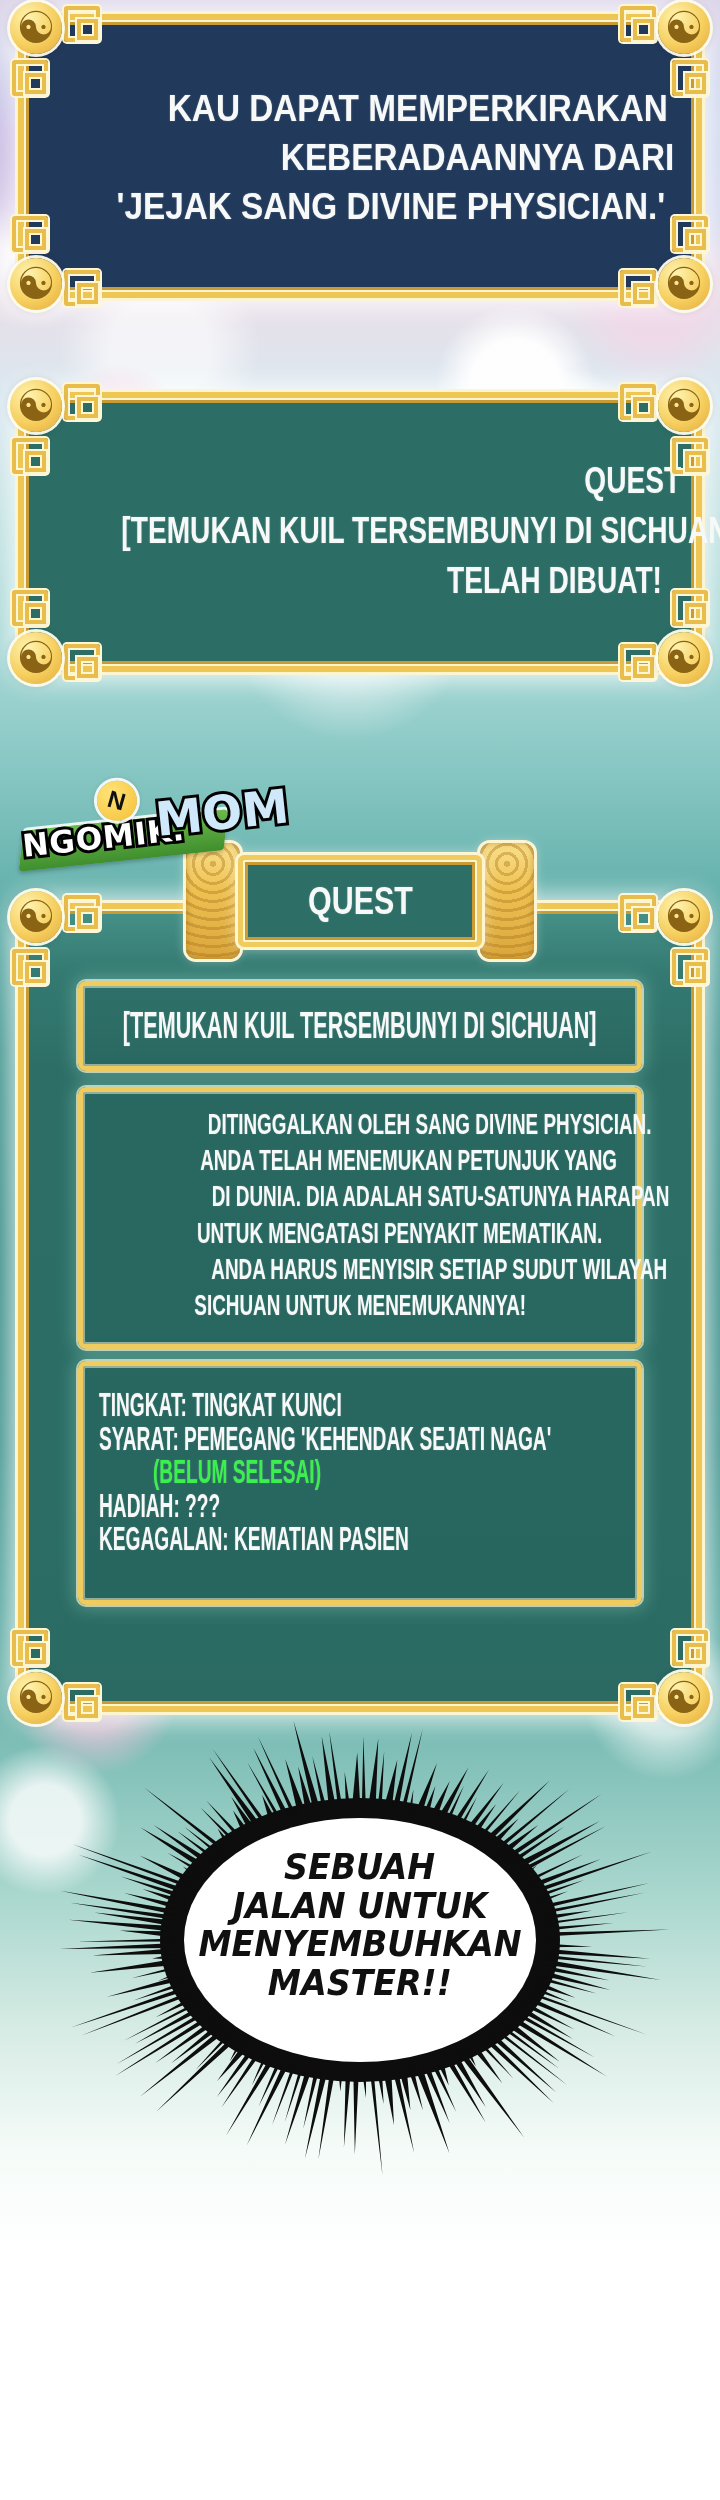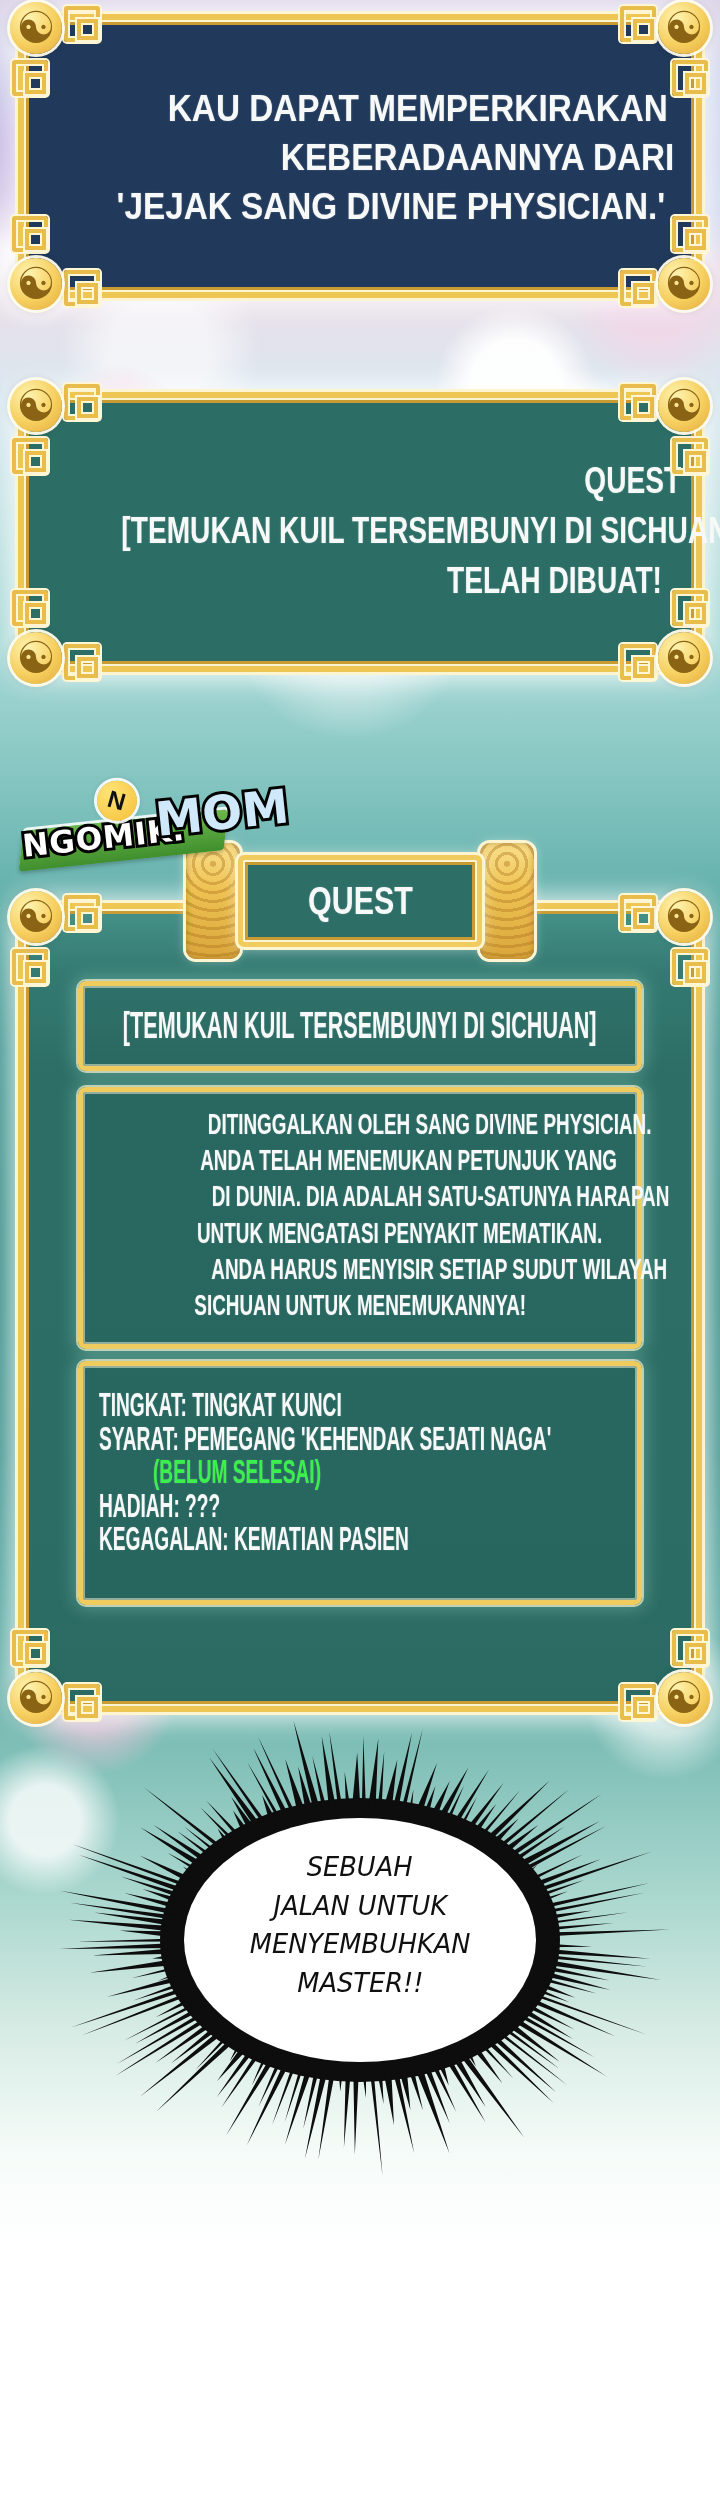--- a/index.html
+++ b/index.html
@@ -115,22 +115,22 @@
   #wm-ngomik{left:16px;top:30px;font-size:31px;color:#ffffff;transform:rotate(-4deg);letter-spacing:1px;}
   #wm-mom{left:150px;top:0px;font-size:47px;color:#cfe9fb;transform:rotate(-4deg);}
   #wm-badge{position:absolute;left:92px;top:-8px;width:40px;height:40px;border-radius:50%;
     background:radial-gradient(circle at 35% 30%,#ffe478,#f5bf35);
     box-shadow:0 0 0 3px rgba(255,255,255,.9), 0 0 6px rgba(0,0,0,.3);
     display:flex;align-items:center;justify-content:center;}
   #wm-badge span{font-size:24px;font-weight:800;color:#111;transform:rotate(18deg);}
   
   #burst{position:absolute;left:30px;top:1638px;z-index:40;}
   #burst-text{position:absolute;left:0;top:1848px;width:720px;z-index:45;text-align:center;}
-  #burst-text .ln{color:#101010;font-style:italic;font-size:27px;line-height:38.5px;
-    font-weight:400;text-shadow:none;font-family:"DejaVu Sans",sans-serif;}
+  #burst-text .ln{color:#101010;font-style:italic;font-size:35px;line-height:38.5px;
+    font-weight:700;text-shadow:none;font-family:"DejaVu Sans",sans-serif;}
   #burst-text .ln > span{transform:scaleX(.95)}
 </style>
 </head>
 <body>
 
 <div class="bokeh"></div>
 
 <div id="narration-panel" class="gbox">
   <div class="lines">
     <div class="ln"><span>KAU DAPAT MEMPERKIRAKAN</span></div>

